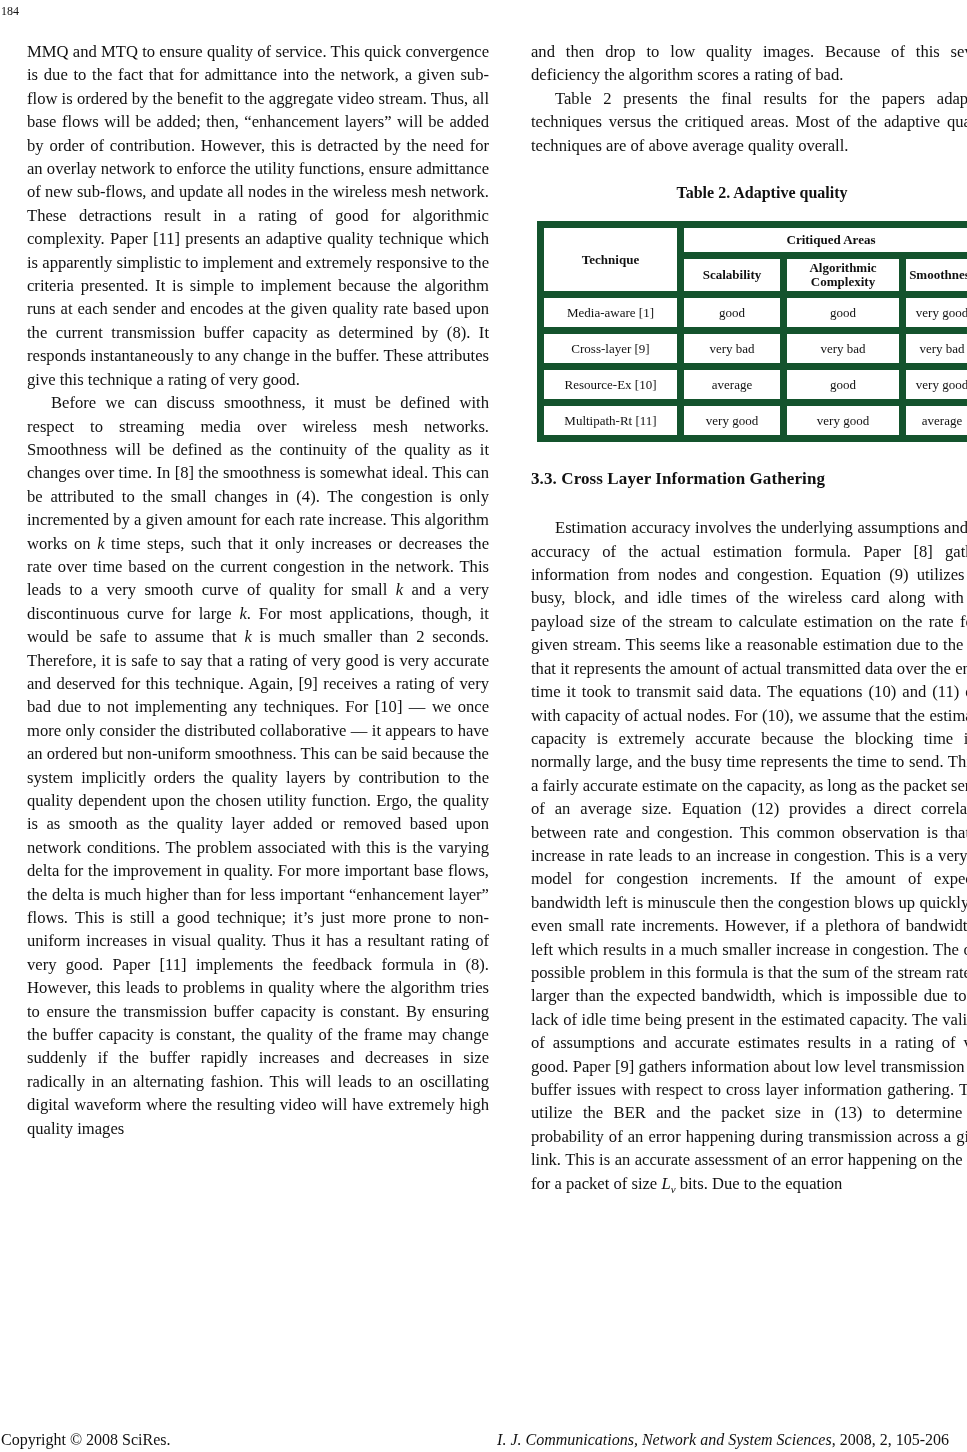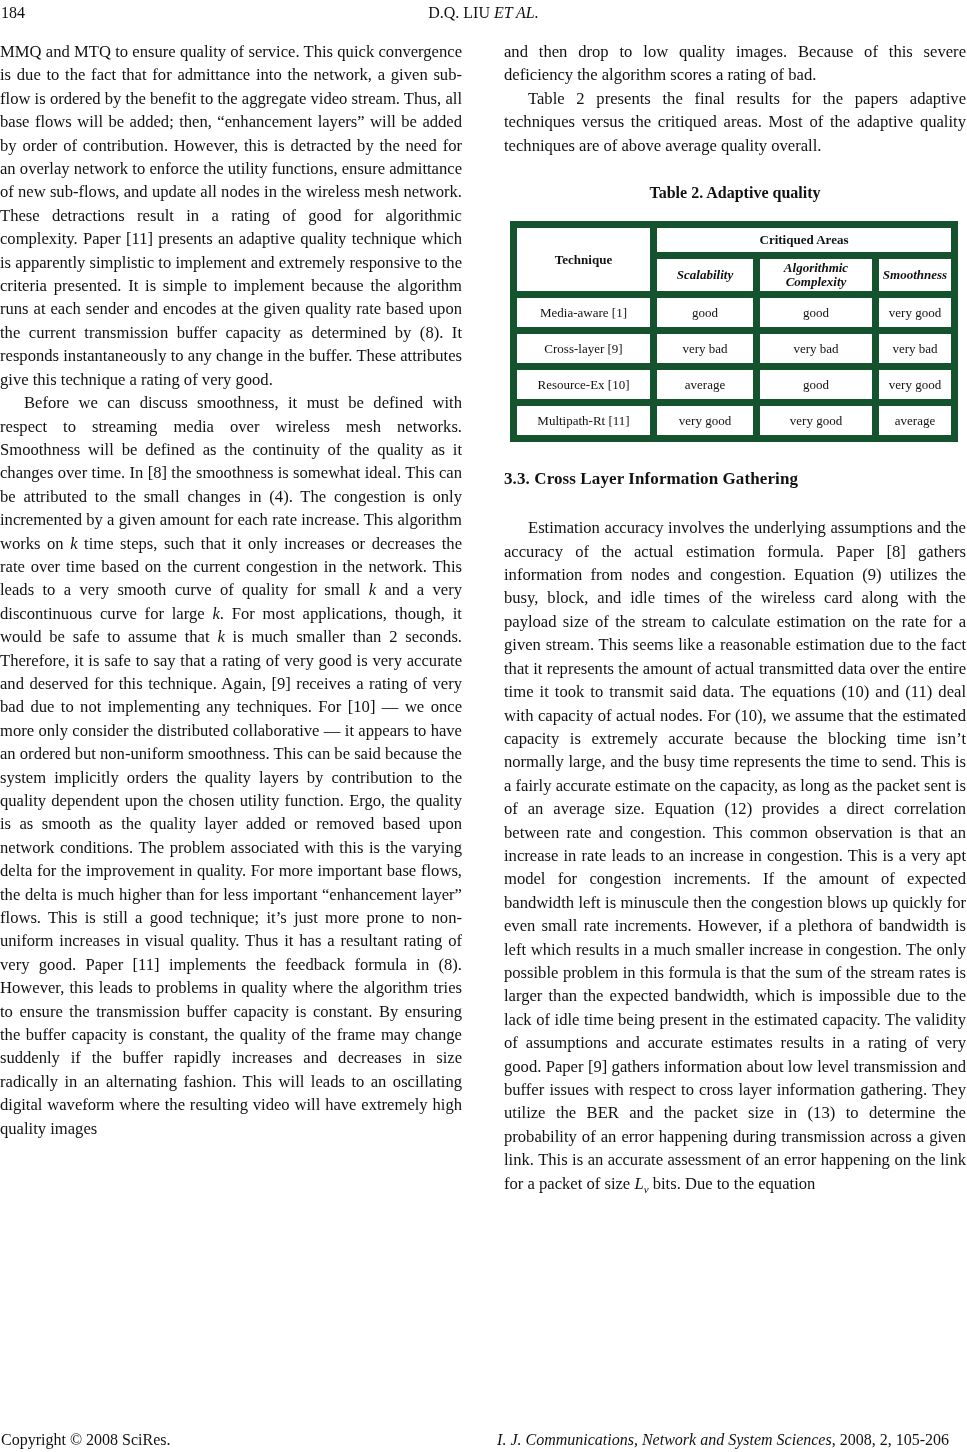--- a/index.html
+++ b/index.html
@@ -3,66 +3,65 @@
 <meta charset="utf-8">
 <style>
   html, body { margin: 0; padding: 0; background: #ffffff; }
   body {
     width: 967px; height: 1452px; position: relative; overflow: hidden;
     font-family: "Liberation Serif", "DejaVu Serif", serif;
     color: #111;
   }
   .running-head {
     position: absolute; top: 4px; left: 0; width: 967px; height: 22px;
-    font-size: 16px;
+    font-size: 12px;
   }
   .running-head .pg { position: absolute; left: 1px; top: 0; }
   .running-head .auth { position: absolute; left: 0; width: 967px; text-align: center; top: 0; }
   .col {
     position: absolute; top: 40px; width: 462px;
     font-size: 16.6px; line-height: 23.4px;
-    text-align: justify; hyphens: none;
+    text-align: justify; hyphens: none; padding-left: 27px;
   }
   .col.left { left: 0; }
   .col.right { left: 504px; }
   .col p { margin: 0; }
   .col p.indent { text-indent: 24px; }
   .table-title {
     text-align: center; font-weight: bold; font-size: 16px;
     margin-top: 24px; margin-bottom: 17px;
   }
   table.rating {
     border-collapse: collapse; width: 448px; margin-left: 6px;
     font-size: 13px; text-align: center;
   }
   table.rating td, table.rating th {
     border: 7px solid #14532d; padding: 0; height: 29px; vertical-align: middle;
   }
   table.rating th { font-weight: bold; }
-  table.rating th.sub { font-style: italic; height: 32px; line-height: 14px; }
+  table.rating th.sub { height: 32px; line-height: 14px; }
   table.rating th.group { height: 21px; }
   table.rating td.tech { width: 133px; }
   .section-heading {
     font-weight: bold; font-size: 17px; margin-top: 25px; margin-bottom: 26px;
     text-align: left; letter-spacing: 0.1px;
   }
   .footer {
     position: absolute; top: 1431px; left: 0; width: 967px; font-size: 16px;
   }
   .footer .copy { position: absolute; left: 1px; }
   .footer .journal { position: absolute; right: 18px; }
   .footer .journal i { font-style: italic; }
   i.var { font-style: italic; }
 </style>
 </head>
 <body>
 
 <div class="running-head">
   <span class="pg">184</span>
-  <span class="auth"><span>D.Q. LIU</span>&nbsp;<i>ET AL.</i></span>
 </div>
 
 <div class="col left">
   <p>MMQ and MTQ to ensure quality of service. This quick convergence is due to the fact that for admittance into the network, a given sub-flow is ordered by the benefit to the aggregate video stream. Thus, all base flows will be added; then, “enhancement layers” will be added by order of contribution. However, this is detracted by the need for an overlay network to enforce the utility functions, ensure admittance of new sub-flows, and update all nodes in the wireless mesh network. These detractions result in a rating of good for algorithmic complexity. Paper [11] presents an adaptive quality technique which is apparently simplistic to implement and extremely responsive to the criteria presented. It is simple to implement because the algorithm runs at each sender and encodes at the given quality rate based upon the current transmission buffer capacity as determined by (8). It responds instantaneously to any change in the buffer. These attributes give this technique a rating of very good.</p>
   <p class="indent"><span>Before we can discuss smoothness, it must be defined with respect to streaming media over wireless mesh networks. Smoothness will be defined as the continuity of the quality as it changes over time. In [8] the smoothness is somewhat ideal. This can be attributed to the small changes in (4). The congestion is only incremented by a given amount for each rate increase. This algorithm works on </span><i class="var">k</i><span> time steps, such that it only increases or decreases the rate over time based on the current congestion in the network. This leads to a very smooth curve of quality for small </span><i class="var">k</i><span> and a very discontinuous curve for large </span><i class="var">k</i><span>. For most applications, though, it would be safe to assume that </span><i class="var">k</i><span> is much smaller than 2 seconds. Therefore, it is safe to say that a rating of very good is very accurate and deserved for this technique. Again, [9] receives a rating of very bad due to not implementing any techniques. For [10] — we once more only consider the distributed collaborative — it appears to have an ordered but non-uniform smoothness. This can be said because the system implicitly orders the quality layers by contribution to the quality dependent upon the chosen utility function. Ergo, the quality is as smooth as the quality layer added or removed based upon network conditions. The problem associated with this is the varying delta for the improvement in quality. For more important base flows, the delta is much higher than for less important “enhancement layer” flows. This is still a good technique; it’s just more prone to non-uniform increases in visual quality. Thus it has a resultant rating of very good. Paper [11] implements the feedback formula in (8). However, this leads to problems in quality where the algorithm tries to ensure the transmission buffer capacity is constant. By ensuring the buffer capacity is constant, the quality of the frame may change suddenly if the buffer rapidly increases and decreases in size radically in an alternating fashion. This will leads to an oscillating digital waveform where the resulting video will have extremely high quality images</span></p>
 </div>
 
 <div class="col right">
   <p>and then drop to low quality images. Because of this severe deficiency the algorithm scores a rating of bad.</p>
   <p class="indent">Table 2 presents the final results for the papers adaptive techniques versus the critiqued areas. Most of the adaptive quality techniques are of above average quality overall.</p>

